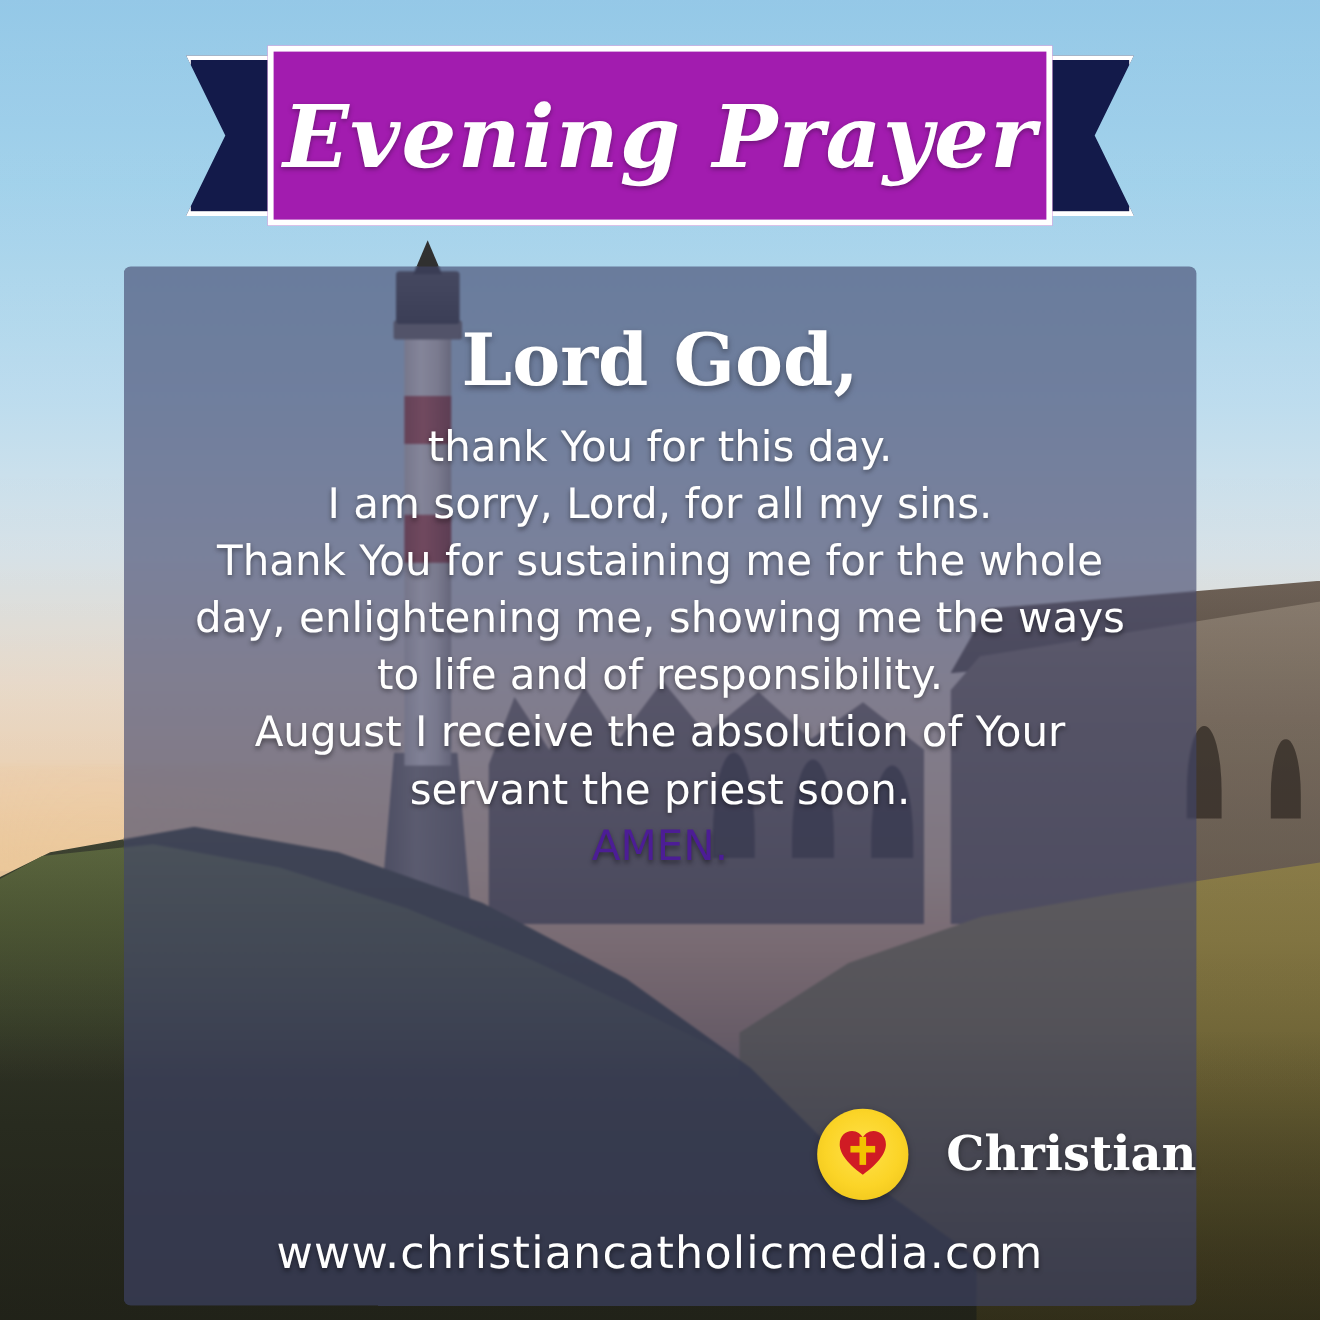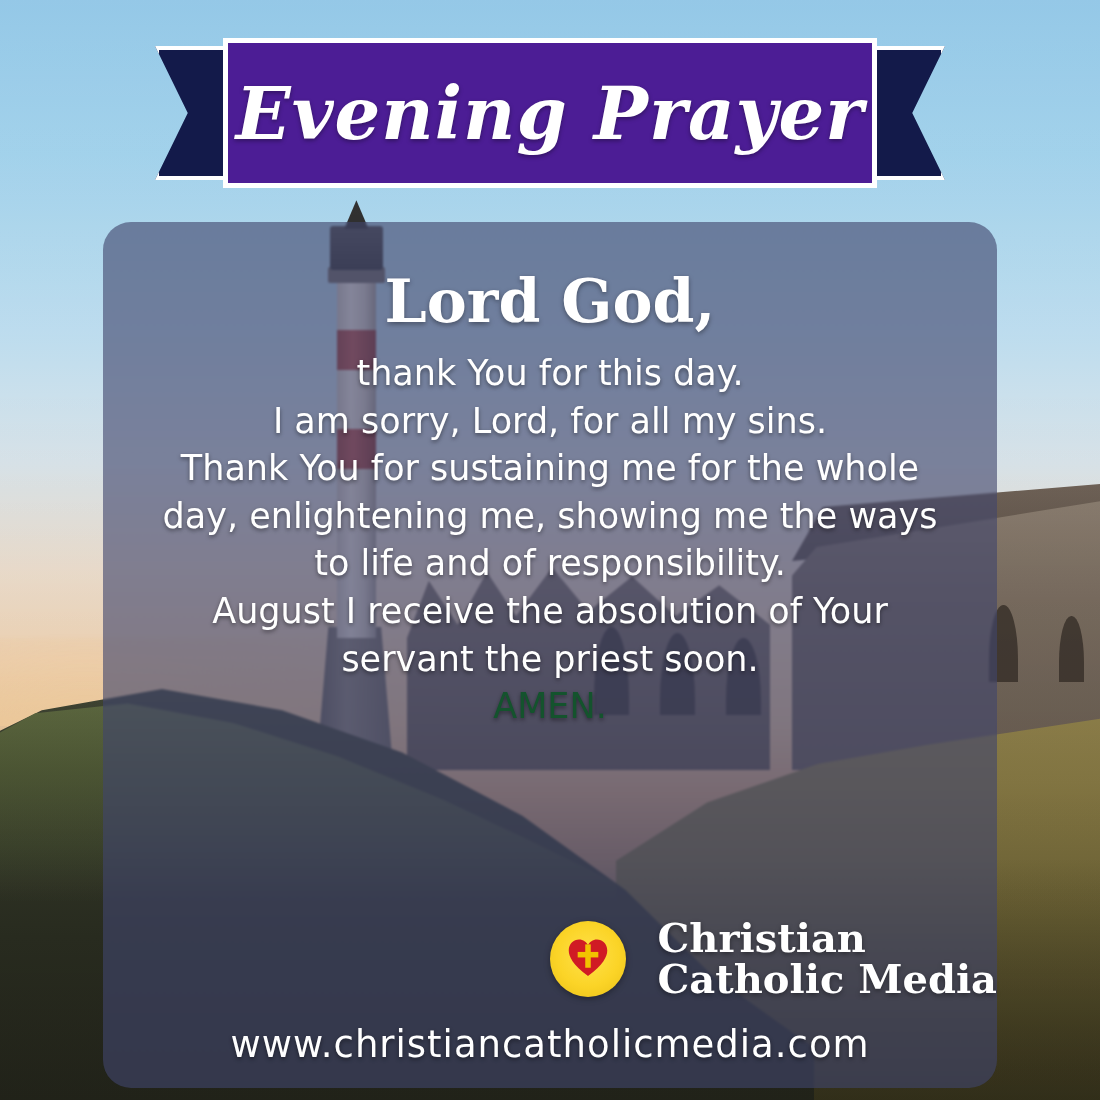--- a/index.html
+++ b/index.html
@@ -229,21 +229,21 @@
   .banner-tail.right {
     right: 0;
     clip-path: polygon(0% 0%, 100% 0%, 58% 50%, 100% 100%, 0% 100%);
   }
   .banner-plate {
     position: absolute;
     left: 68px;
     right: 68px;
     top: 0;
     bottom: 0;
-    background: #4c1d95;
+    background: #a21caf;
     border: 5px solid #ffffff;
     box-sizing: border-box;
     display: flex;
     align-items: center;
     justify-content: center;
   }
   .banner-title {
     font-family: "DejaVu Serif", serif;
     font-style: italic;
     font-weight: 700;
@@ -255,21 +255,21 @@
   }
 
   
   .card {
     position: absolute;
     left: 103px;
     top: 222px;
     width: 894px;
     height: 866px;
     background: rgba(64, 70, 108, 0.62);
-    border-radius: 28px;
+    border-radius: 6px;
     box-sizing: border-box;
     padding: 36px 34px 18px 34px;
     backdrop-filter: blur(1px);
   }
   .prayer-heading {
     font-family: "DejaVu Serif", serif;
     font-weight: 700;
     font-size: 60px;
     color: #ffffff;
     text-align: center;
@@ -284,21 +284,21 @@
     text-align: center;
     text-shadow: 0 2px 4px rgba(0,0,0,0.45);
     padding: 0 6px;
   }
   .prayer-body p {
     margin: 0;
   }
   .prayer-amen {
     font-family: "DejaVu Sans", sans-serif;
     font-size: 35px;
-    color: #14532d;
+    color: #4c1d95;
     text-align: center;
     text-shadow: 0 2px 4px rgba(0,0,0,0.45);
     margin-top: 2px;
   }
 
   
   .brand {
     position: absolute;
     left: 0;
     right: 0;
@@ -407,20 +407,19 @@
         <span class="heart">
           <svg viewBox="0 0 64 64" width="44" height="44" aria-hidden="true">
             <path d="M32 58 C10 42 4 30 4 21 C4 11 11 5 19 5 C25 5 30 9 32 13 C34 9 39 5 45 5 C53 5 60 11 60 21 C60 30 54 42 32 58 Z" fill="#d01b24"></path>
             <rect x="28" y="12" width="8" height="34" fill="#f2c200"></rect>
             <rect x="17" y="23" width="30" height="8" fill="#f2c200"></rect>
           </svg>
         </span>
       </div>
       <div class="brand-text">
         <span class="brand-line1">Christian</span>
-        <span class="brand-line2">Catholic Media</span>
       </div>
     </div>
 
     <div class="website">www.christiancatholicmedia.com</div>
   </div>
 
 </div>
 
 </body></html>

